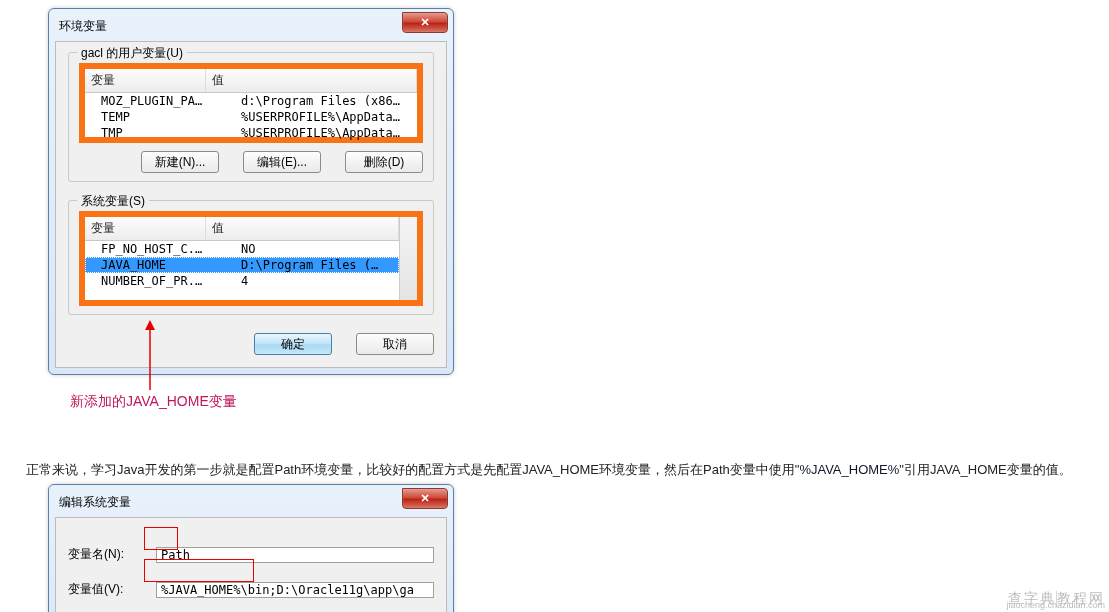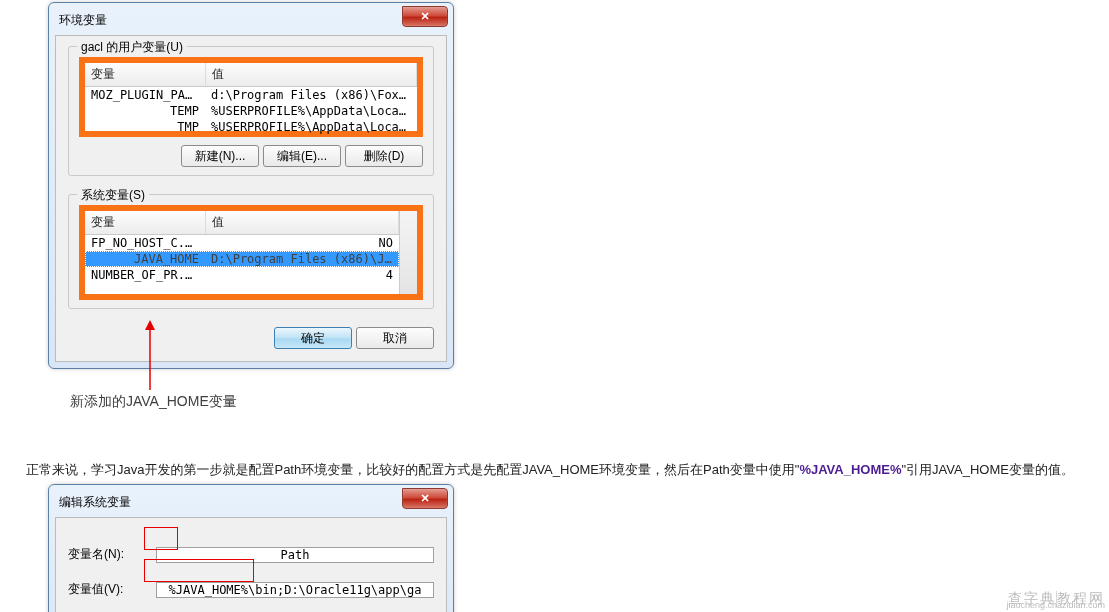--- a/index.html
+++ b/index.html
@@ -89,46 +89,45 @@
   .lv-head .lv-col {
     padding: 3px 6px;
     border-right: 1px solid #dcdcdc;
     color: #222;
   }
   .lv-rows .lv-row {
     display: flex;
     padding: 0;
   }
   .lv-rows .lv-cell {
-    padding: 1px 6px;
+    padding: 1px 16px;
     white-space: nowrap;
     overflow: hidden;
     text-overflow: ellipsis;
-    text-align: right;
   }
   .lv-row.selected {
     background: #3399ff;
-    color: #404040;
+    color: #000000;
     outline: 1px dotted #ffffff;
     outline-offset: -1px;
   }
   .col-name { width: 108px; flex: 0 0 108px; }
   .col-val  { flex: 1 1 auto; width: 0; }
 
   .scroll-stub {
     width: 17px;
     background: linear-gradient(#f4f4f4,#e4e4e4);
     border-left: 1px solid #ccc;
   }
 
   
   .btnrow {
     display: flex;
     justify-content: flex-end;
-    gap: 4px;
+    gap: 24px;
     margin-top: 8px;
   }
   .win7-btn {
     min-width: 78px;
     height: 22px;
     padding: 0 8px;
     font-size: 12px;
     font-family: inherit;
     background: linear-gradient(#fdfdfd, #e9e9e9);
     border: 1px solid #8b8b8b;
@@ -140,60 +139,59 @@
     cursor: default;
   }
   .win7-btn.default {
     border-color: #3c7fb1;
     background: linear-gradient(#eaf6fd,#c5e5f7 45%,#a9d9f2 55%,#c5e7f8);
   }
 
   
   .anno {
     position: absolute;
-    color: #404040;
+    color: #be185d;
     font-family: "SimSun","宋体",sans-serif;
     font-size: 14px;
   }
   svg.arrow { position: absolute; overflow: visible; pointer-events:none; }
 
   
   .article-text {
     position: absolute;
     left: 26px;
     top: 461px;
     font-size: 13px;
     color: #222;
     font-family: "Microsoft YaHei","SimSun",sans-serif;
     white-space: nowrap;
   }
   .article-text .hl {
-    color: #4c1d95;
-    font-weight: bold;
+    color: #0f172a;
+    font-weight: normal;
   }
 
   
   .form-row {
     display: flex;
     align-items: center;
     margin: 18px 0;
   }
   .form-row .lbl {
     width: 88px;
     font-size: 12px;
   }
   .form-row input.tb {
     flex: 1;
     height: 16px;
     border: 1px solid #a0a0a0;
     padding: 7px 4px;
     font-family: "SimSun","NSimSun",monospace;
     font-size: 12px;
     box-sizing: border-box;
-    text-align: center;
   }
 
   .redbox {
     position: absolute;
     border: 1px solid #e60000;
     pointer-events: none;
   }
 
   .watermark {
     position: absolute;
@@ -206,21 +204,21 @@
     font-family: "SimSun","宋体",sans-serif;
     color: #666;
     align-items: center;
     letter-spacing: 2px;
   }
   .watermark .bar { width: 1px; height: 16px; background: #aaa; }
 </style>
 </head>
 <body>
 
-<div class="win7-dialog" style="left:48px; top:2px; width:392px;">
+<div class="win7-dialog" style="left:48px; top:8px; width:392px;">
   <div class="win7-titlebar">
     <span>环境变量</span>
     <div class="win7-close">
       <span>✕</span>
     </div>
   </div>
   <div class="win7-body">
 
     <div class="groupbox">
       <div class="legend">gacl 的用户变量(U)</div>

